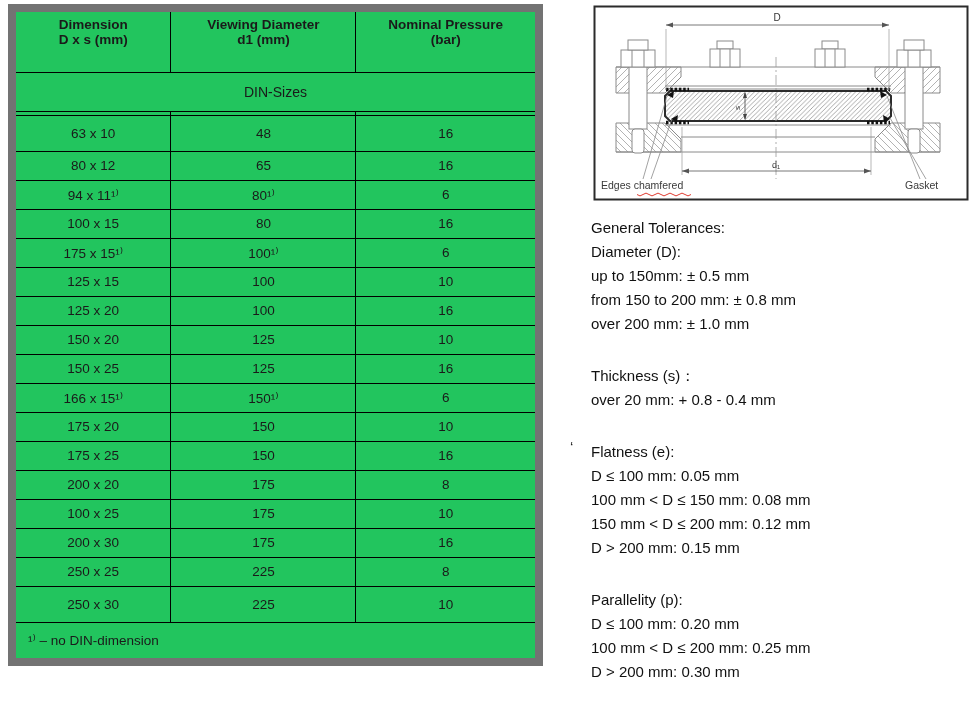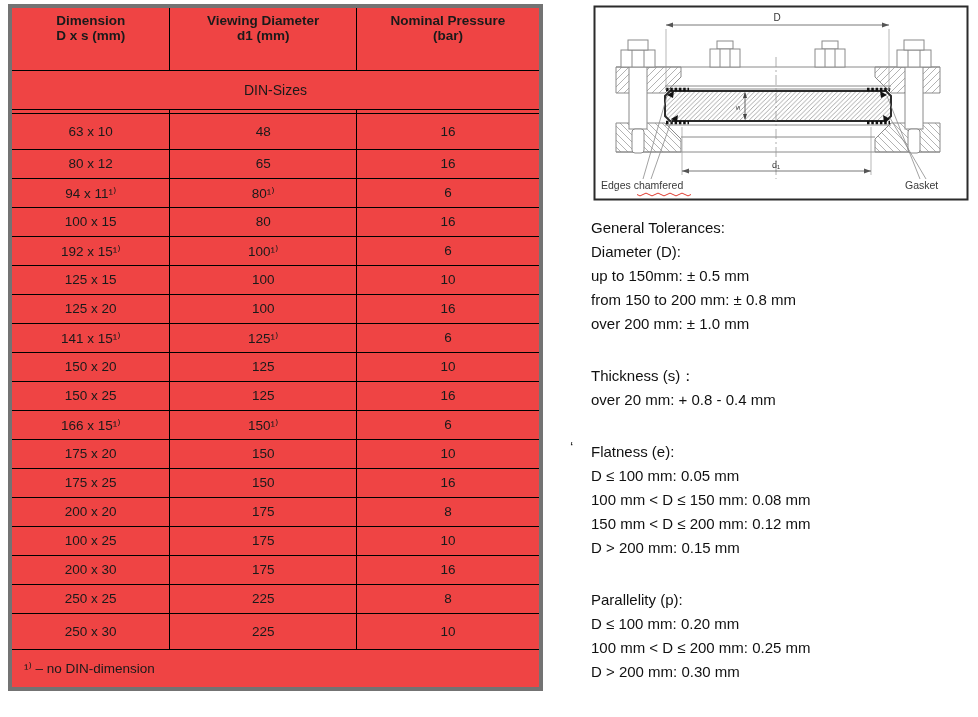--- a/index.html
+++ b/index.html
@@ -4,21 +4,21 @@
 <style>
   html,body { margin:0; padding:0; background:#fff; }
   .page {
     position:relative; width:978px; height:717px; background:#ffffff; overflow:hidden;
     font-family:"Liberation Sans","DejaVu Sans",sans-serif; color:#1a1a1a;
   }
 
   
   table.spec {
     position:absolute; left:8px; top:4px; width:535px;
-    border-collapse:collapse; border:4px solid #737373; background:#ef4444;
+    border-collapse:collapse; border:8px solid #737373; background:#22c55e;
   }
   .spec th, .spec td { border:1px solid #000; padding:0; }
   .spec tr.header-row { height:64px; }
   .spec th { font-size:13.5px; font-weight:bold; vertical-align:top; padding-top:5px; text-align:center; }
   .spec th .h2 { font-weight:bold; }
   .spec tr.din-row { height:39px; }
   .spec tr.din-row td { text-align:center; font-size:14px; }
   .spec tr.spacer-row { height:4px; }
   .spec tbody.data tr { height:29px; }
   .spec tbody.data tr:first-child { height:36px;margin-left:40px; }
@@ -92,38 +92,33 @@
           <td>94 x 11¹⁾</td>
           <td>80¹⁾</td>
           <td>6</td>
         </tr>
         <tr>
           <td>100 x 15</td>
           <td>80</td>
           <td>16</td>
         </tr>
         <tr>
-          <td>192 x 15¹⁾</td>
+          <td>175 x 15¹⁾</td>
           <td>100¹⁾</td>
           <td>6</td>
         </tr>
         <tr>
           <td>125 x 15</td>
           <td>100</td>
           <td>10</td>
         </tr>
         <tr>
           <td>125 x 20</td>
           <td>100</td>
           <td>16</td>
-        </tr>
-        <tr>
-          <td>141 x 15¹⁾</td>
-          <td>125¹⁾</td>
-          <td>6</td>
         </tr>
         <tr>
           <td>150 x 20</td>
           <td>125</td>
           <td>10</td>
         </tr>
         <tr>
           <td>150 x 25</td>
           <td>125</td>
           <td>16</td>

